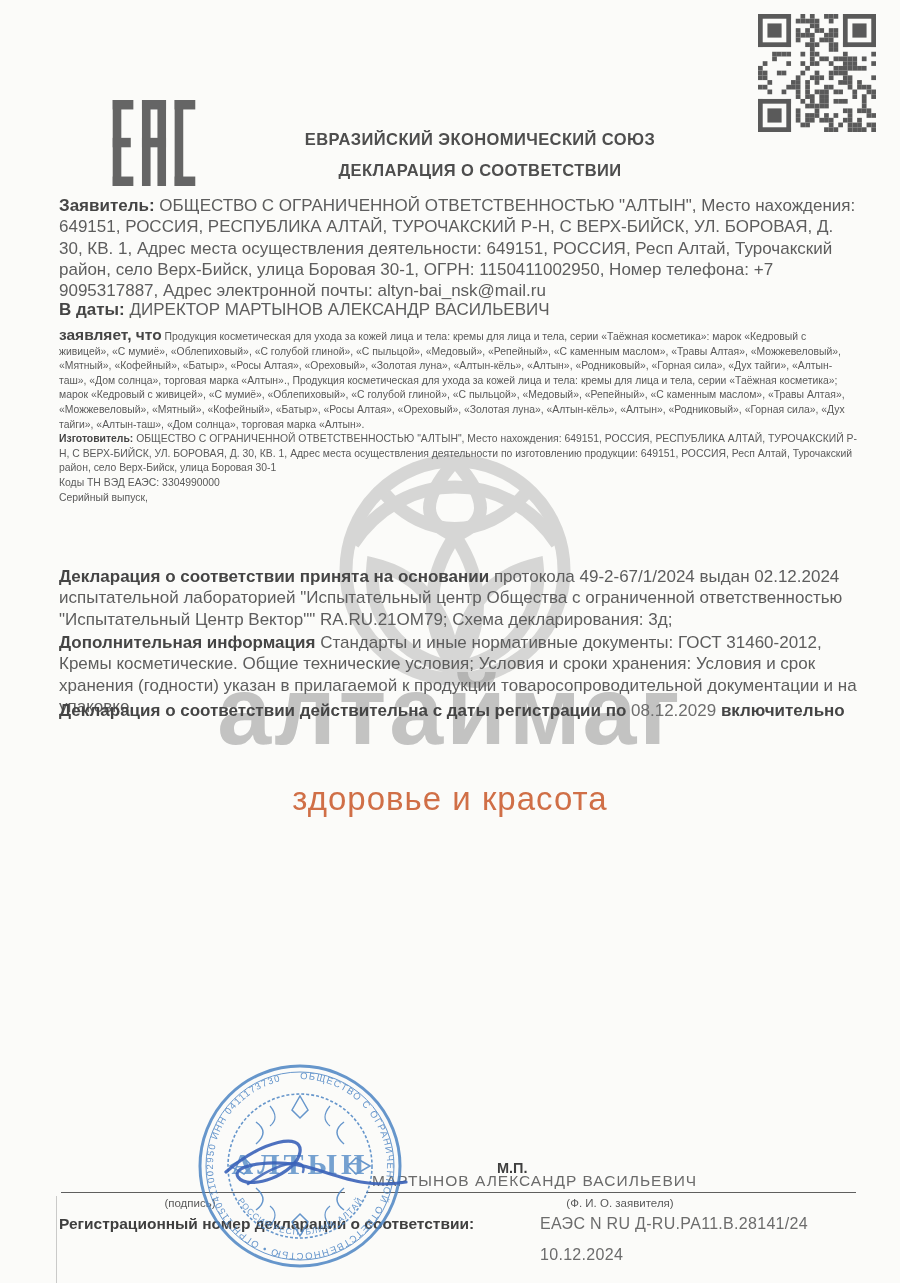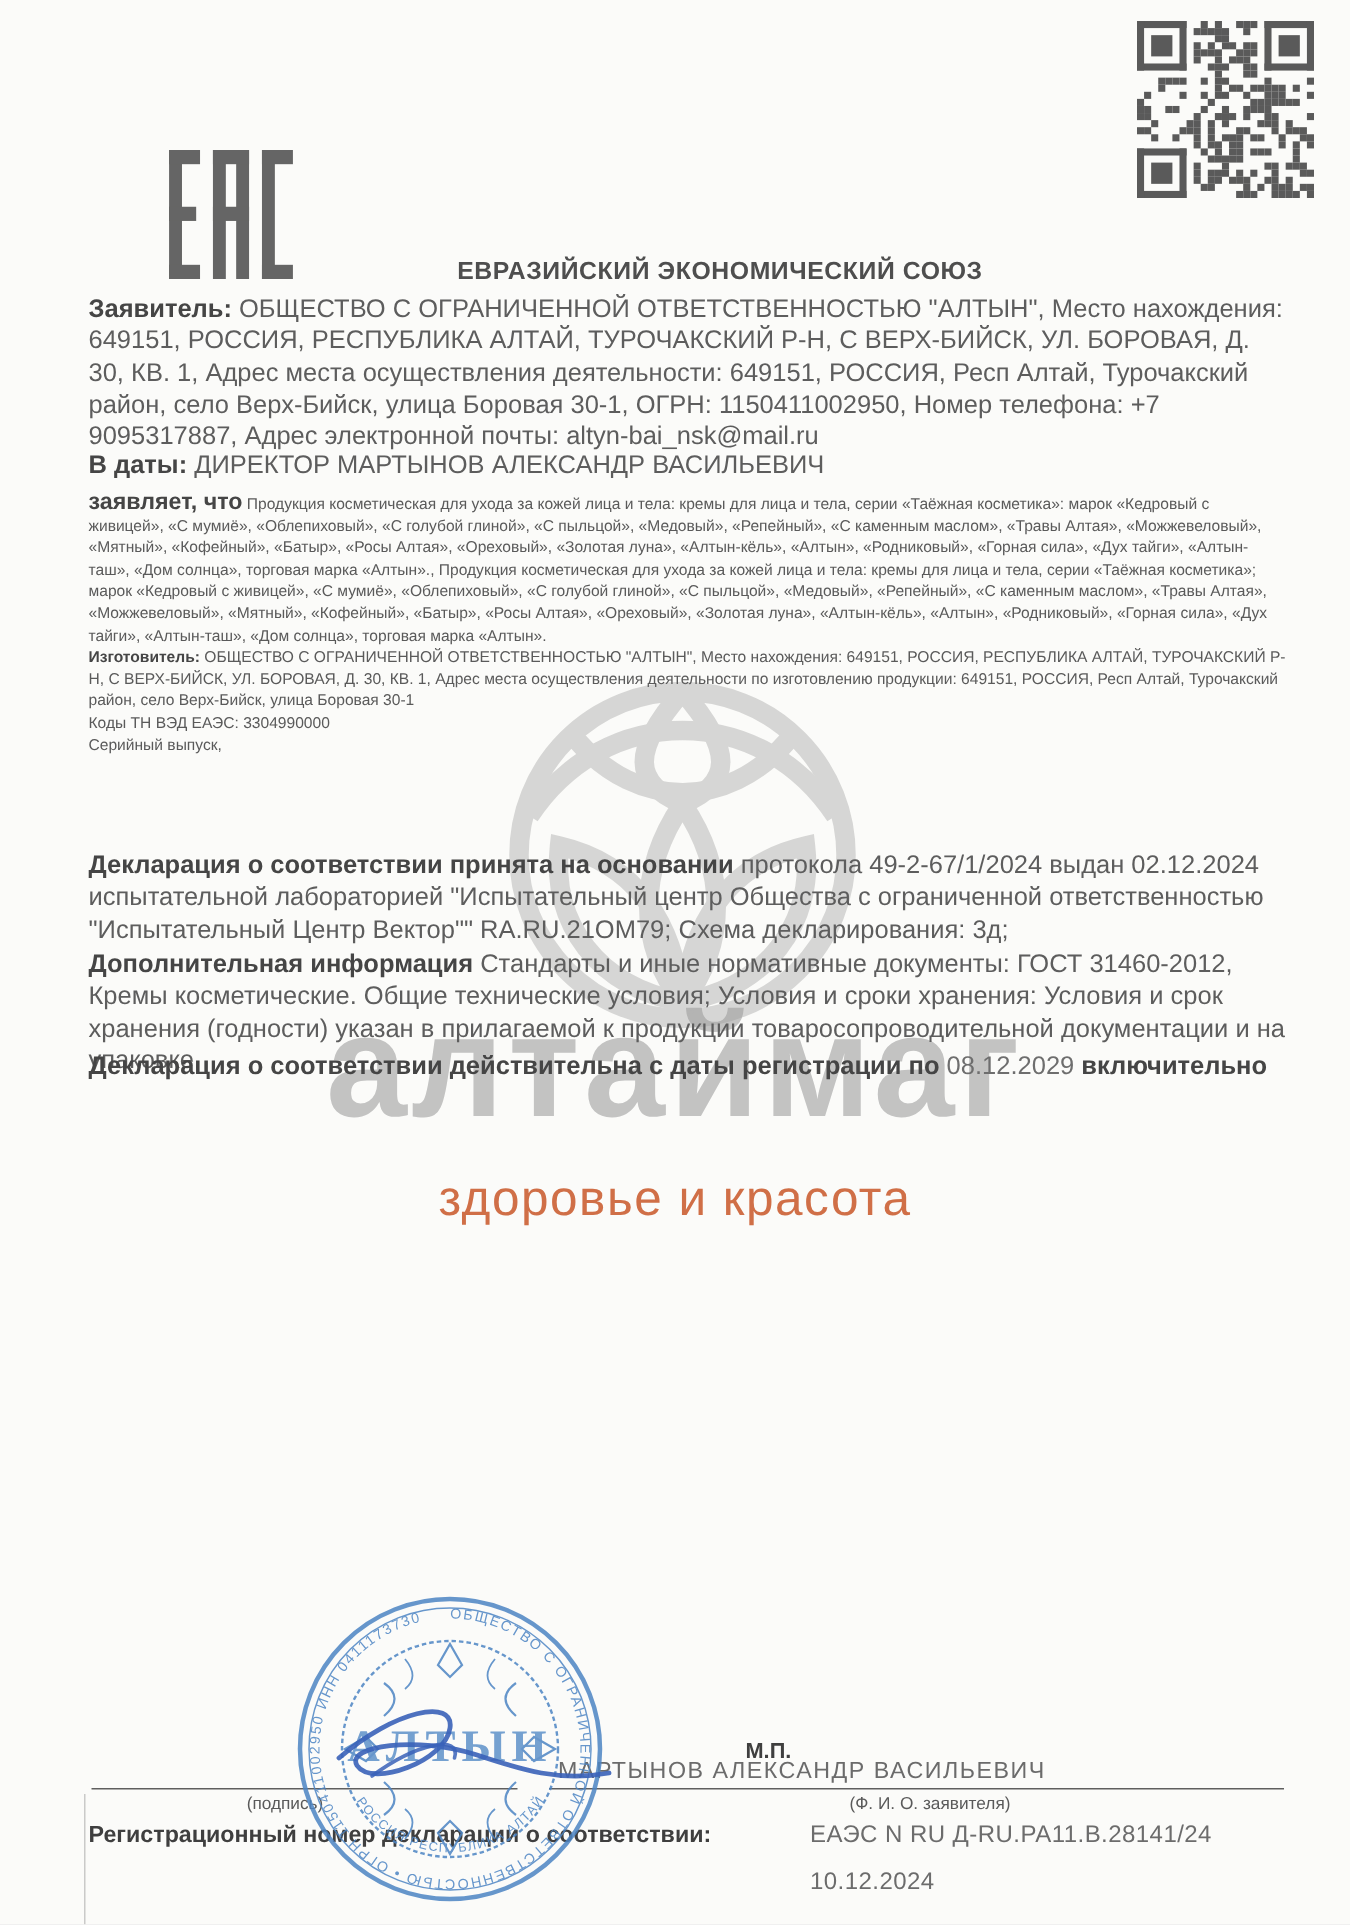--- a/index.html
+++ b/index.html
@@ -18,21 +18,21 @@
   }
   .wm-tagline{
     left:0;right:0;top:780px;text-align:center;
     font-size:33px;color:#c2410c;opacity:.75;letter-spacing:1px;
   }
   .wm-lotus{left:333px;top:452px;opacity:.38;}
   
   .abs{position:absolute;z-index:2;}
   .eac{left:112px;top:100px;}
   .title{left:230px;width:500px;text-align:center;font-weight:bold;font-size:16.5px;color:#4e4e4e;letter-spacing:.4px;}
-  .t1{top:130px;margin-top:42px;}
+  .t1{top:130px;}
   .t2{top:161px;}
   .para{left:59px;width:798px;font-size:17px;line-height:21.3px;color:#5d5d5d;}
   .b{font-weight:bold;color:#454545;}
   .sm{font-size:10.4px;line-height:14.6px;color:#5a5a5a;}
   .sm .b{font-size:10.4px;}
   .qr{right:24px;top:14px;}
   .gray{color:#6e6e6e;}
   
   .sigline{border-top:1.6px solid #5f5f5f;height:0;}
   .cap{font-size:11.5px;color:#5a5a5a;text-align:center;}
@@ -285,20 +285,21 @@
         <rect x="52" y="0" width="10" height="100"></rect>
         <rect x="34" y="0" width="28" height="11"></rect>
         <rect x="34" y="44" width="28" height="11"></rect>
       <rect x="72" y="0" width="10" height="100"></rect>
         <rect x="72" y="0" width="24" height="11"></rect>
         <rect x="72" y="89" width="24" height="11"></rect>
     </g>
   </svg>
 
   <div class="abs title t1">ЕВРАЗИЙСКИЙ ЭКОНОМИЧЕСКИЙ СОЮЗ</div>
+  <div class="abs title t2">ДЕКЛАРАЦИЯ О СООТВЕТСТВИИ</div>
 
   <div class="abs para" style="top:195px">
     <span class="b">Заявитель:</span>
     <span>ОБЩЕСТВО С ОГРАНИЧЕННОЙ ОТВЕТСТВЕННОСТЬЮ "АЛТЫН", Место нахождения: 649151, РОССИЯ, РЕСПУБЛИКА АЛТАЙ, ТУРОЧАКСКИЙ Р-Н, С ВЕРХ-БИЙСК, УЛ. БОРОВАЯ, Д. 30, КВ. 1, Адрес места осуществления деятельности: 649151, РОССИЯ, Респ Алтай, Турочакский район, село Верх-Бийск, улица Боровая 30-1, ОГРН: 1150411002950, Номер телефона: +7 9095317887, Адрес электронной почты: altyn-bai_nsk@mail.ru</span>
   </div>
 
   <div class="abs para" style="top:299px">
     <span class="b">В даты:</span>
     <span>ДИРЕКТОР МАРТЫНОВ АЛЕКСАНДР ВАСИЛЬЕВИЧ</span>
   </div>

